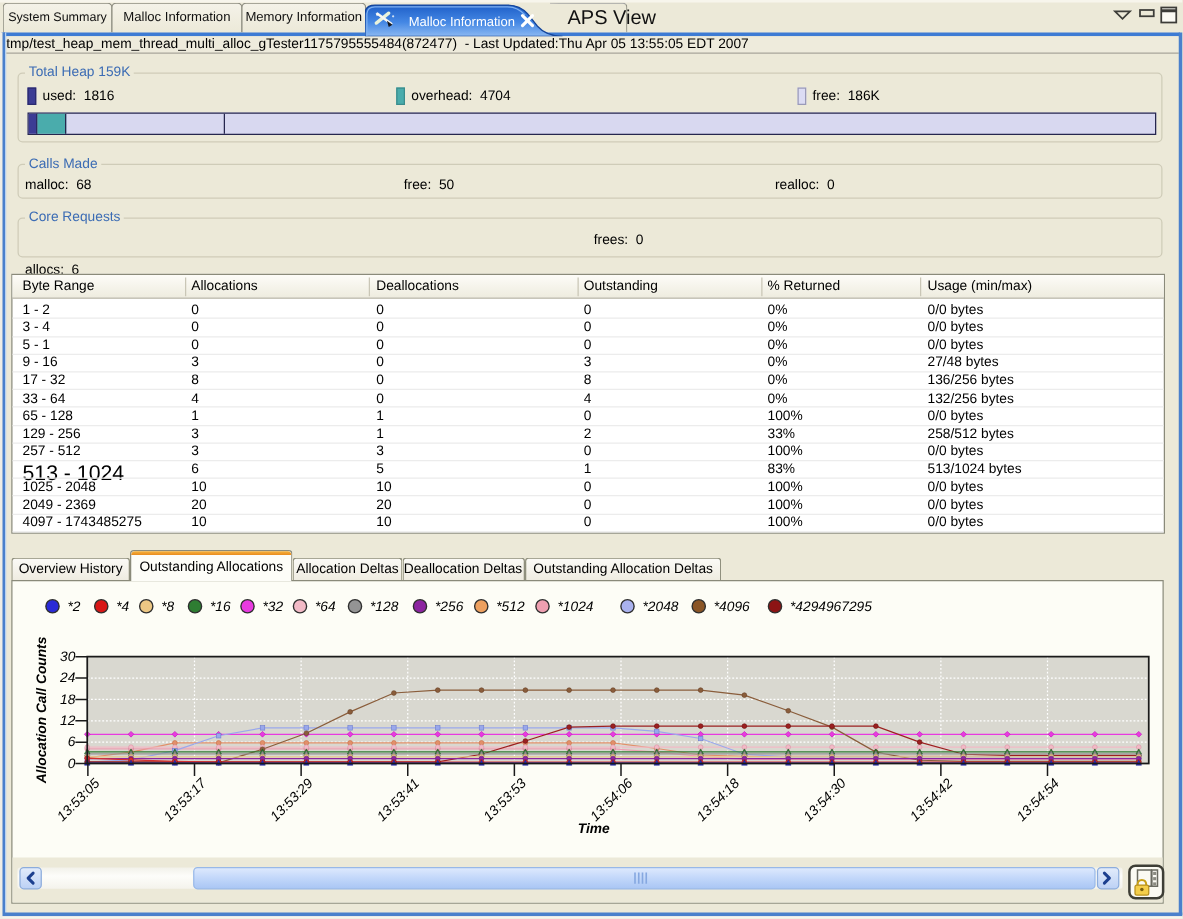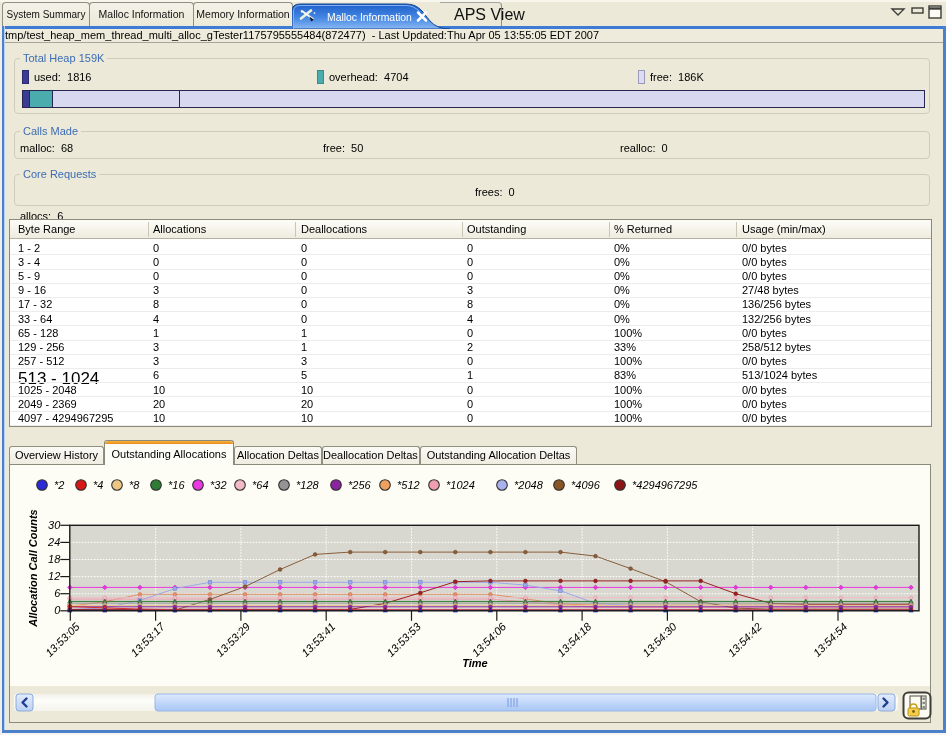--- a/index.html
+++ b/index.html
@@ -79,21 +79,21 @@
     <div style="position:absolute;left:604px;top:21.6px;font-size:11px;color:#000;white-space:nowrap">0%</div>
     <div style="position:absolute;left:732px;top:21.6px;font-size:11px;color:#000;white-space:nowrap">0/0 bytes</div>
     <div style="position:absolute;left:0;top:34.4px;width:921px;height:1px;background:#ececec"></div>
     <div style="position:absolute;left:8px;top:35.8px;font-size:11px;color:#000;white-space:nowrap">3 - 4</div>
     <div style="position:absolute;left:143px;top:35.8px;font-size:11px;color:#000;white-space:nowrap">0</div>
     <div style="position:absolute;left:291px;top:35.8px;font-size:11px;color:#000;white-space:nowrap">0</div>
     <div style="position:absolute;left:457px;top:35.8px;font-size:11px;color:#000;white-space:nowrap">0</div>
     <div style="position:absolute;left:604px;top:35.8px;font-size:11px;color:#000;white-space:nowrap">0%</div>
     <div style="position:absolute;left:732px;top:35.8px;font-size:11px;color:#000;white-space:nowrap">0/0 bytes</div>
     <div style="position:absolute;left:0;top:48.6px;width:921px;height:1px;background:#ececec"></div>
-    <div style="position:absolute;left:8px;top:50.0px;font-size:11px;color:#000;white-space:nowrap">5 - 9</div>
+    <div style="position:absolute;left:8px;top:50.0px;font-size:11px;color:#000;white-space:nowrap">5 - 1</div>
     <div style="position:absolute;left:143px;top:50.0px;font-size:11px;color:#000;white-space:nowrap">0</div>
     <div style="position:absolute;left:291px;top:50.0px;font-size:11px;color:#000;white-space:nowrap">0</div>
     <div style="position:absolute;left:457px;top:50.0px;font-size:11px;color:#000;white-space:nowrap">0</div>
     <div style="position:absolute;left:604px;top:50.0px;font-size:11px;color:#000;white-space:nowrap">0%</div>
     <div style="position:absolute;left:732px;top:50.0px;font-size:11px;color:#000;white-space:nowrap">0/0 bytes</div>
     <div style="position:absolute;left:0;top:62.8px;width:921px;height:1px;background:#ececec"></div>
     <div style="position:absolute;left:8px;top:64.2px;font-size:11px;color:#000;white-space:nowrap">9 - 16</div>
     <div style="position:absolute;left:143px;top:64.2px;font-size:11px;color:#000;white-space:nowrap">3</div>
     <div style="position:absolute;left:291px;top:64.2px;font-size:11px;color:#000;white-space:nowrap">0</div>
     <div style="position:absolute;left:457px;top:64.2px;font-size:11px;color:#000;white-space:nowrap">3</div>
@@ -149,21 +149,21 @@
     <div style="position:absolute;left:604px;top:163.6px;font-size:11px;color:#000;white-space:nowrap">100%</div>
     <div style="position:absolute;left:732px;top:163.6px;font-size:11px;color:#000;white-space:nowrap">0/0 bytes</div>
     <div style="position:absolute;left:0;top:176.4px;width:921px;height:1px;background:#ececec"></div>
     <div style="position:absolute;left:8px;top:177.8px;font-size:11px;color:#000;white-space:nowrap">2049 - 2369</div>
     <div style="position:absolute;left:143px;top:177.8px;font-size:11px;color:#000;white-space:nowrap">20</div>
     <div style="position:absolute;left:291px;top:177.8px;font-size:11px;color:#000;white-space:nowrap">20</div>
     <div style="position:absolute;left:457px;top:177.8px;font-size:11px;color:#000;white-space:nowrap">0</div>
     <div style="position:absolute;left:604px;top:177.8px;font-size:11px;color:#000;white-space:nowrap">100%</div>
     <div style="position:absolute;left:732px;top:177.8px;font-size:11px;color:#000;white-space:nowrap">0/0 bytes</div>
     <div style="position:absolute;left:0;top:190.6px;width:921px;height:1px;background:#ececec"></div>
-    <div style="position:absolute;left:8px;top:192.0px;font-size:11px;color:#000;white-space:nowrap">4097 - 4294967295</div>
+    <div style="position:absolute;left:8px;top:192.0px;font-size:11px;color:#000;white-space:nowrap">4097 - 1743485275</div>
     <div style="position:absolute;left:143px;top:192.0px;font-size:11px;color:#000;white-space:nowrap">10</div>
     <div style="position:absolute;left:291px;top:192.0px;font-size:11px;color:#000;white-space:nowrap">10</div>
     <div style="position:absolute;left:457px;top:192.0px;font-size:11px;color:#000;white-space:nowrap">0</div>
     <div style="position:absolute;left:604px;top:192.0px;font-size:11px;color:#000;white-space:nowrap">100%</div>
     <div style="position:absolute;left:732px;top:192.0px;font-size:11px;color:#000;white-space:nowrap">0/0 bytes</div>
     <div style="position:absolute;left:0;top:204.8px;width:921px;height:1px;background:#ececec"></div>
   </div>
 <div style="position:absolute;left:9px;top:446px;width:95px;height:18px;background:linear-gradient(#fbfaf6,#efece1);border:1px solid #90907e;border-bottom:none;border-radius:3px 3px 0 0;box-sizing:border-box;text-align:center;font-size:11px;line-height:17px;white-space:nowrap">Overview History</div>
 <div style="position:absolute;left:104px;top:440px;width:130px;height:25px;background:#fdfdf8;border:1px solid #8a8a7a;border-bottom:none;border-radius:3px 3px 0 0;box-sizing:border-box;z-index:5;text-align:center;font-size:11px;line-height:26px;white-space:nowrap"><div style="position:absolute;left:0;top:0;width:100%;height:3px;background:linear-gradient(#f6b33c,#e88b1e);border-radius:3px 3px 0 0"></div>Outstanding Allocations</div>
 <div style="position:absolute;left:234px;top:446px;width:88px;height:18px;background:linear-gradient(#fbfaf6,#efece1);border:1px solid #90907e;border-bottom:none;border-radius:3px 3px 0 0;box-sizing:border-box;text-align:center;font-size:11px;line-height:17px;white-space:nowrap">Allocation Deltas</div>

